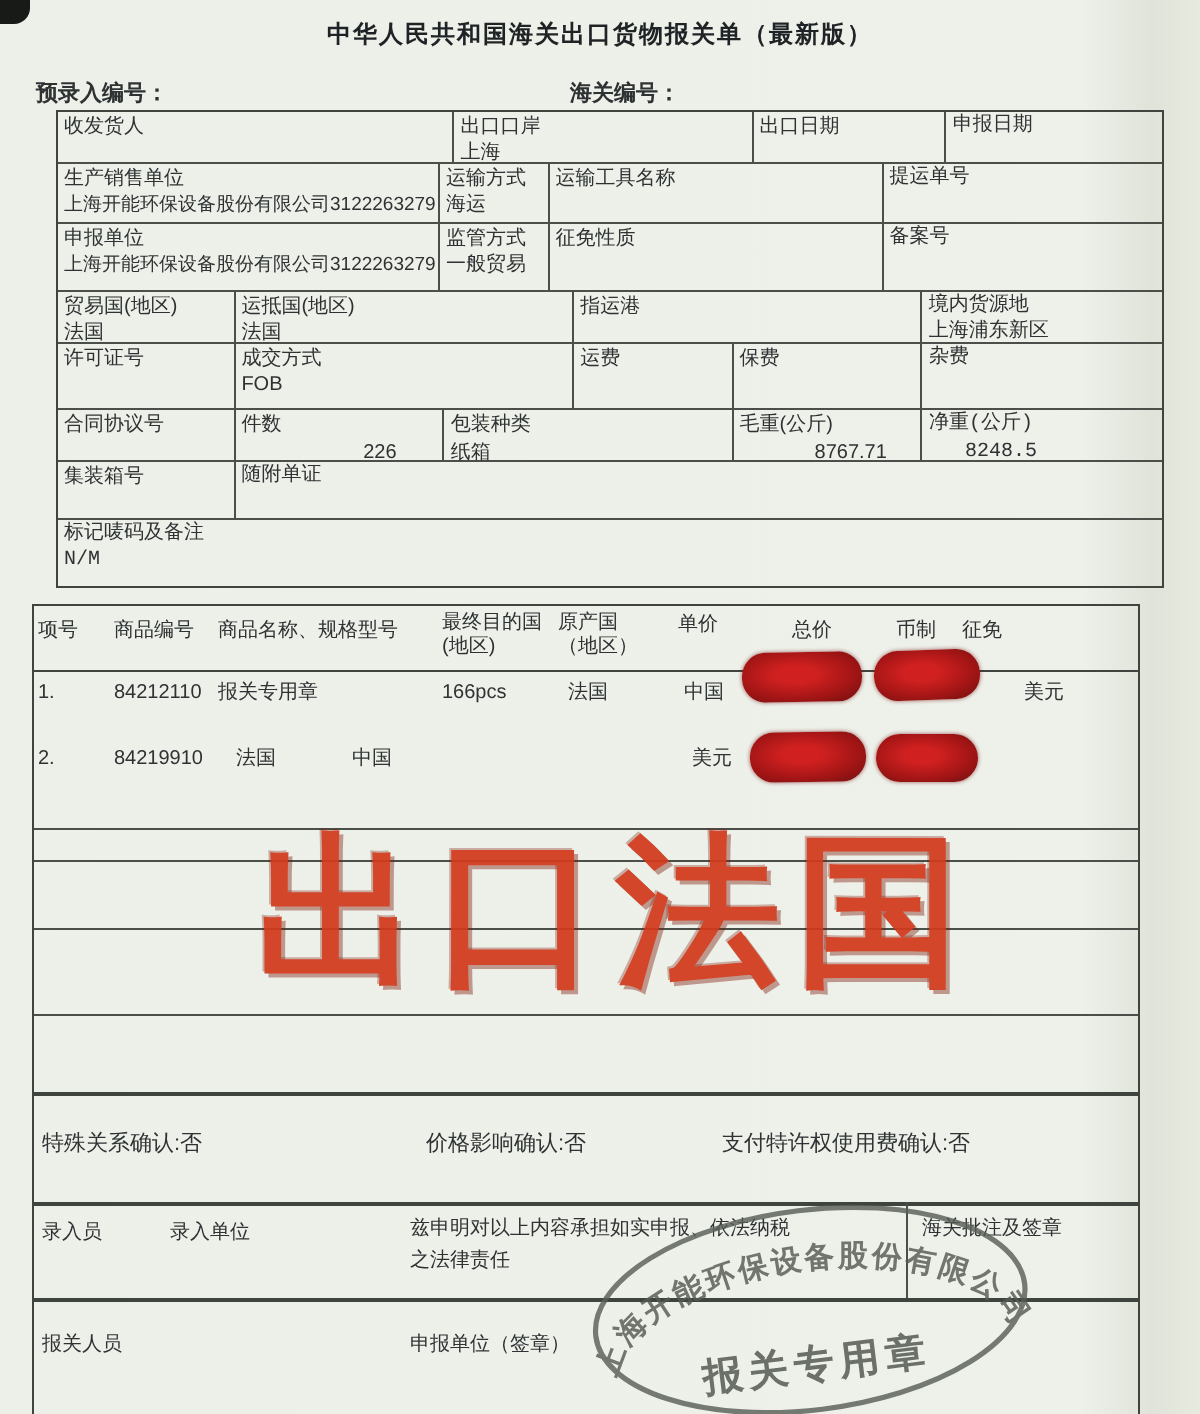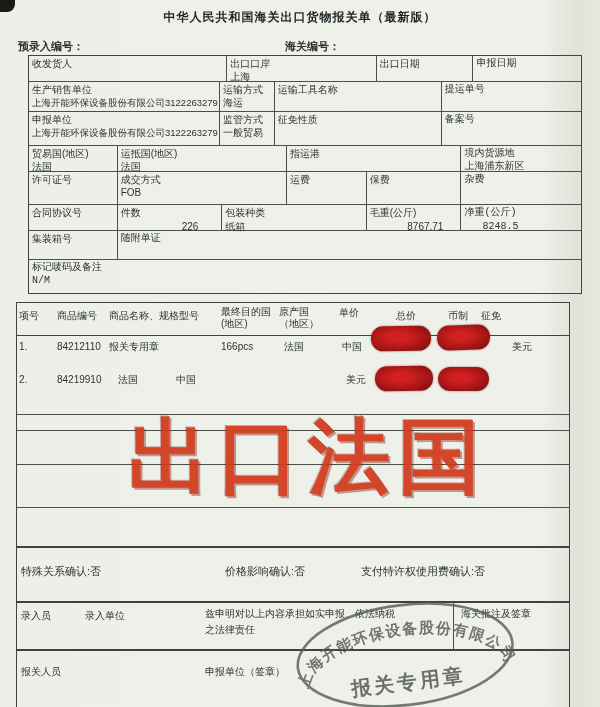--- a/index.html
+++ b/index.html
@@ -238,21 +238,21 @@
     <div class="hline" style="top:111px"></div>
     <div class="hline" style="top:127px"></div>
     <div class="hline" style="top:161px"></div>
     <div class="hline" style="top:204px"></div>
     <div class="hline2" style="top:243px"></div>
     <div class="hline2" style="top:298px"></div>
     <div class="hline2" style="top:346px"></div>
     <div class="vline" style="left:436px; top:298px; height:48px"></div>
 
     <div class="abs" style="left:4px; top:261px">特殊关系确认:否</div>
-    <div class="abs" style="left:208px; top:261px">价格影响确认:否</div>
+    <div class="abs" style="left:196px; top:261px">价格影响确认:否</div>
     <div class="abs" style="left:344px; top:261px">支付特许权使用费确认:否</div>
 
     <div class="abs f10" style="left:4px; top:306px">录入员</div>
     <div class="abs f10" style="left:68px; top:306px">录入单位</div>
     <div class="abs f10" style="left:188px; top:304px">兹申明对以上内容承担如实申报、依法纳税</div>
     <div class="abs f10" style="left:188px; top:320px">之法律责任</div>
     <div class="abs f10" style="left:444px; top:304px">海关批注及签章</div>
     <div class="abs f10" style="left:4px; top:362px">报关人员</div>
     <div class="abs f10" style="left:188px; top:362px">申报单位（签章）</div>
 

